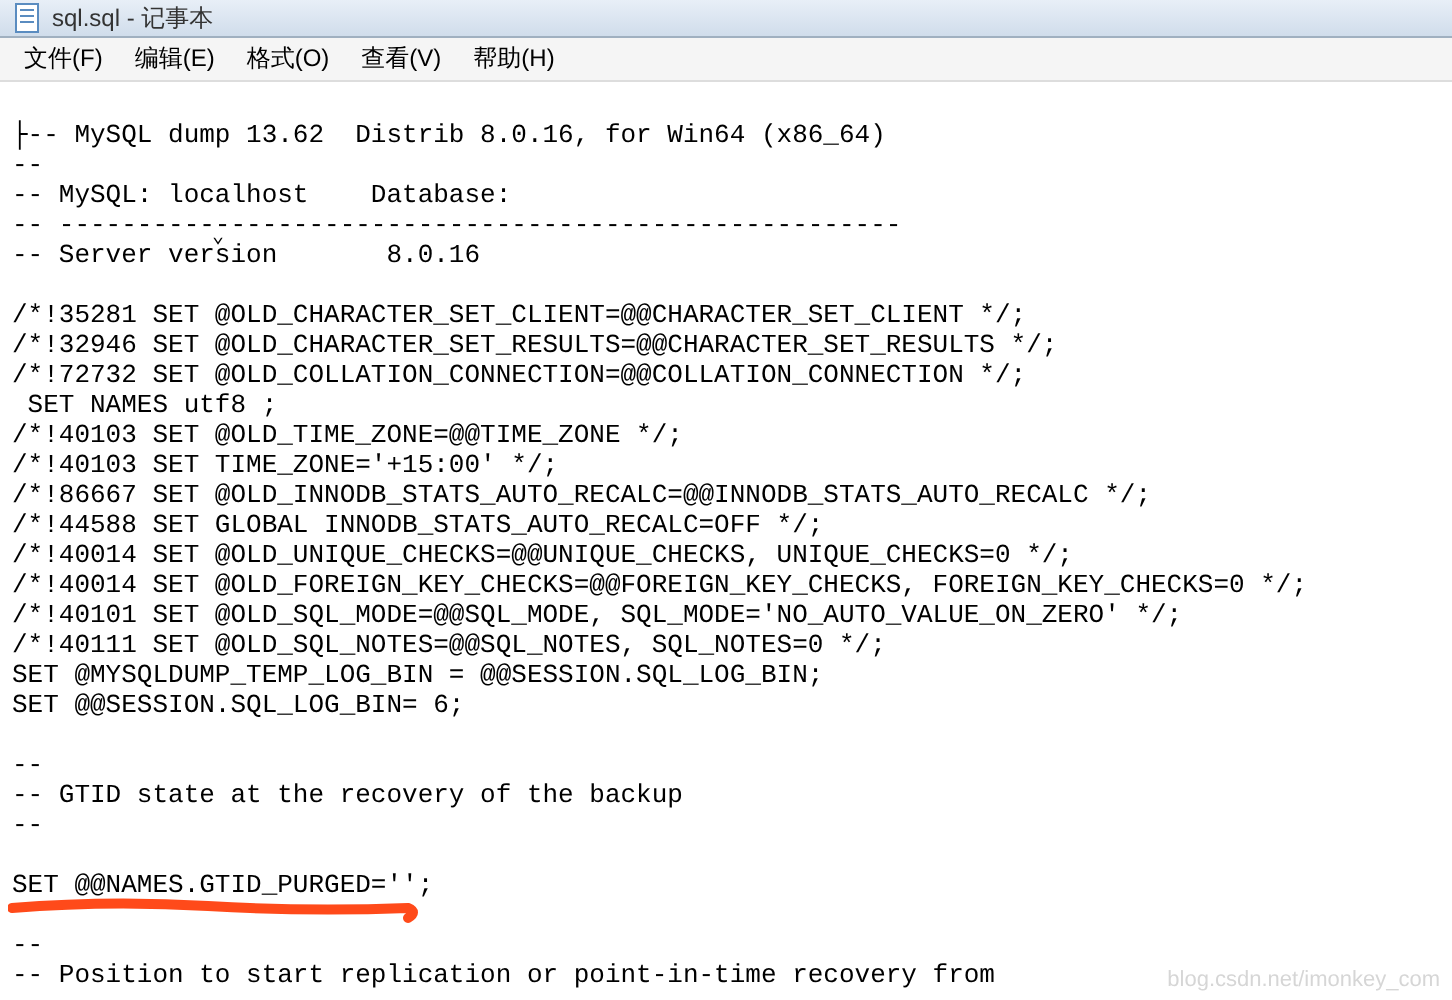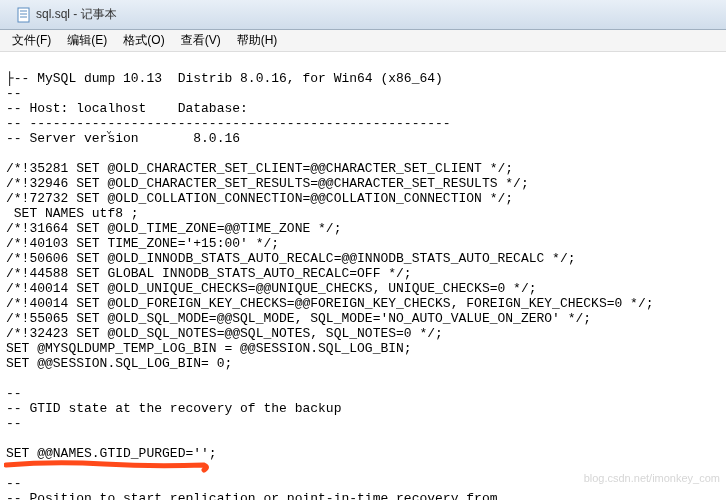--- a/index.html
+++ b/index.html
@@ -8,24 +8,24 @@
   font-size: 13px;
   background: #fff;
   width: 726px;
   height: 500px;
   overflow: hidden;
   position: relative;
 }
 .titlebar {
   background: linear-gradient(to bottom, #e8eff7 0%, #d0ddeb 100%);
   border-bottom: 1px solid #a0b0c0;
-  height: 30px;
+  height: 19px;
   display: flex;
   align-items: center;
-  padding: 0 16px;
+  padding: 0 6px;
 }
 .titlebar .icon {
   width: 16px;
   height: 16px;
   margin-right: 4px;
   display: inline-block;
 }
 .titlebar .title {
   color: #333;
   font-size: 12px;
@@ -58,21 +58,21 @@
   left: 4px;
   top: 377px;
   width: 208px;
   height: 14px;
   pointer-events: none;
 }
 .highlight-underline svg { display:block; }
 .watermark {
   position: absolute;
   right: 6px;
-  bottom: 16px;
+  bottom: 4px;
   font-size: 11px;
   color: #d6d6d6;
   font-family: Arial, sans-serif;
 }
 .cursor-mark {
   position: absolute;
   left: 106px;
   top: 71px;
   font-size: 10px;
   color: #000;
@@ -96,40 +96,40 @@
 
 <div class="menubar">
   <span class="menu-item">文件(F)</span>
   <span class="menu-item">编辑(E)</span>
   <span class="menu-item">格式(O)</span>
   <span class="menu-item">查看(V)</span>
   <span class="menu-item">帮助(H)</span>
 </div>
 
 <div class="content">
-<span>├-- MySQL dump 10.13  Distrib 8.0.16, for Win64 (x86_64)</span>
+<span>├-- MySQL dump 13.62  Distrib 8.0.16, for Win64 (x86_64)</span>
 <span>--</span>
-<span>-- Host: localhost    Database:</span>
+<span>-- MySQL: localhost    Database:</span>
 <span>-- ------------------------------------------------------</span>
 <span>-- Server version       8.0.16</span>
 <span></span>
 <span>/*!35281 SET @OLD_CHARACTER_SET_CLIENT=@@CHARACTER_SET_CLIENT */;</span>
 <span>/*!32946 SET @OLD_CHARACTER_SET_RESULTS=@@CHARACTER_SET_RESULTS */;</span>
 <span>/*!72732 SET @OLD_COLLATION_CONNECTION=@@COLLATION_CONNECTION */;</span>
 <span> SET NAMES utf8 ;</span>
-<span>/*!31664 SET @OLD_TIME_ZONE=@@TIME_ZONE */;</span>
+<span>/*!40103 SET @OLD_TIME_ZONE=@@TIME_ZONE */;</span>
 <span>/*!40103 SET TIME_ZONE='+15:00' */;</span>
-<span>/*!50606 SET @OLD_INNODB_STATS_AUTO_RECALC=@@INNODB_STATS_AUTO_RECALC */;</span>
+<span>/*!86667 SET @OLD_INNODB_STATS_AUTO_RECALC=@@INNODB_STATS_AUTO_RECALC */;</span>
 <span>/*!44588 SET GLOBAL INNODB_STATS_AUTO_RECALC=OFF */;</span>
 <span>/*!40014 SET @OLD_UNIQUE_CHECKS=@@UNIQUE_CHECKS, UNIQUE_CHECKS=0 */;</span>
 <span>/*!40014 SET @OLD_FOREIGN_KEY_CHECKS=@@FOREIGN_KEY_CHECKS, FOREIGN_KEY_CHECKS=0 */;</span>
-<span>/*!55065 SET @OLD_SQL_MODE=@@SQL_MODE, SQL_MODE='NO_AUTO_VALUE_ON_ZERO' */;</span>
-<span>/*!32423 SET @OLD_SQL_NOTES=@@SQL_NOTES, SQL_NOTES=0 */;</span>
+<span>/*!40101 SET @OLD_SQL_MODE=@@SQL_MODE, SQL_MODE='NO_AUTO_VALUE_ON_ZERO' */;</span>
+<span>/*!40111 SET @OLD_SQL_NOTES=@@SQL_NOTES, SQL_NOTES=0 */;</span>
 <span>SET @MYSQLDUMP_TEMP_LOG_BIN = @@SESSION.SQL_LOG_BIN;</span>
-<span>SET @@SESSION.SQL_LOG_BIN= 0;</span>
+<span>SET @@SESSION.SQL_LOG_BIN= 6;</span>
 <span></span>
 <span>--</span>
 <span>-- GTID state at the recovery of the backup</span>
 <span>--</span>
 <span></span>
 <span>SET @@NAMES.GTID_PURGED='';</span>
 <span></span>
 <span>--</span>
 <span>-- Position to start replication or point-in-time recovery from</span>
 

